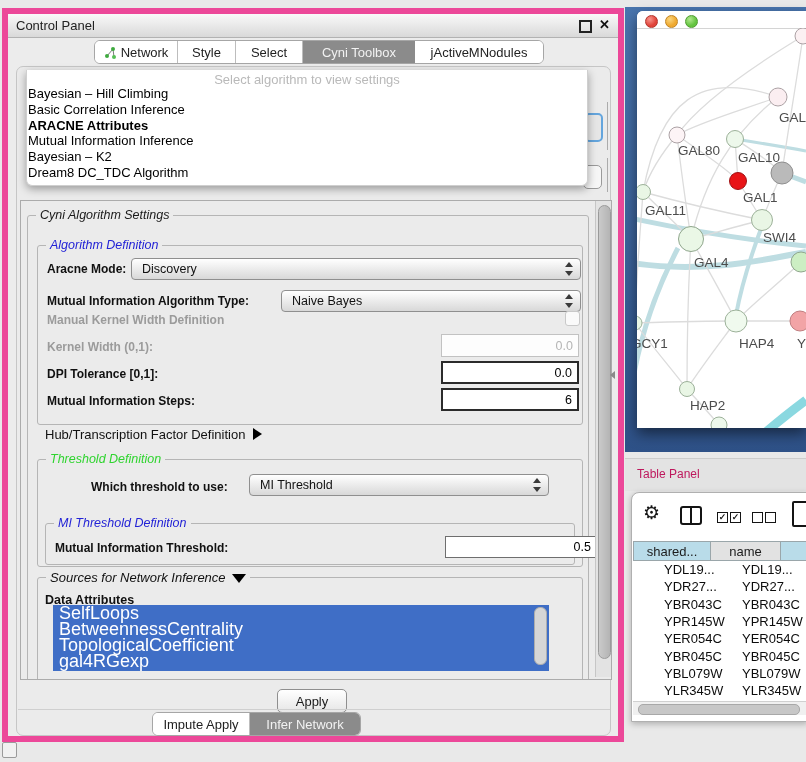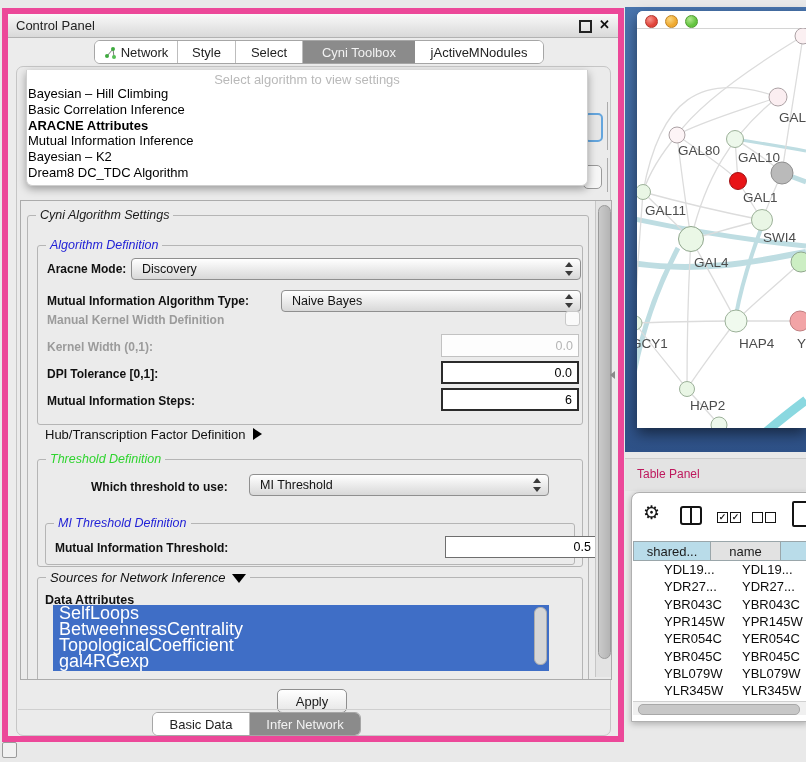--- a/index.html
+++ b/index.html
@@ -256,21 +256,21 @@
         </div>
       </div>
     </div>
 
     <div id="apply-btn" class="abs">
       <span>Apply</span>
     </div>
     <div id="bottom-sep" class="abs"></div>
     <div id="bottom-tabs" class="abs segbar">
       <div class="seg" style="width:96px">
-        <span>Basic Data</span>
+        <span>Impute Apply</span>
       </div>
       <div class="seg sel" style="width:110px">
         <span>Infer Network</span>
       </div>
     </div>
   </div>
 
   <div id="divider-handle" class="abs"></div>
   <div id="collapsed-icon" class="abs"></div>
 

